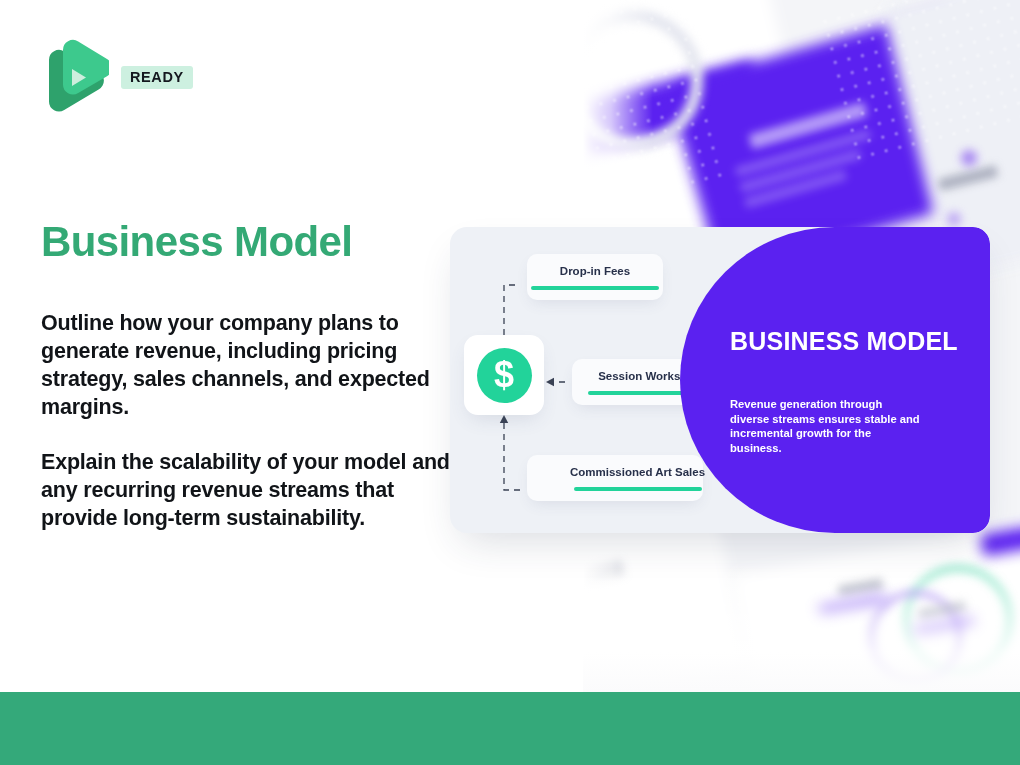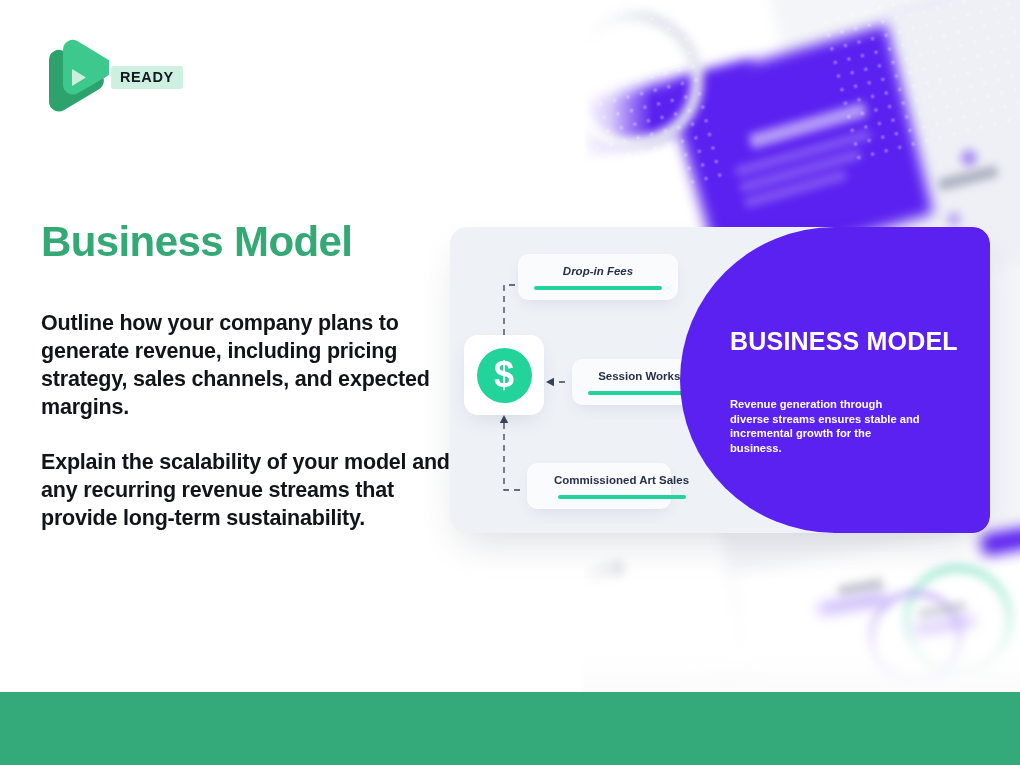--- a/index.html
+++ b/index.html
@@ -47,21 +47,21 @@
   
   #left-panel {
     position:absolute; left:0; top:0; width:583px; height:692px;
     background:#ffffff; z-index:5;
   }
 
   
   #brand { position:absolute; left:41px; top:38px; display:flex; align-items:center; }
   #logo-mark { position:relative; width:68px; height:78px; flex:none; }
   #logo-mark svg { display:block; }
-  #brand-text { margin-left:2px; }
+  #brand-text { margin-left:12px; }
   #ready-badge {
     display:inline-block; background:#CDF0E0; color:#14181f;
     font-size:14.5px; font-weight:700; letter-spacing:.6px;
     padding:3px 9px 4px; border-radius:3px;
   }
   #brand-name {
     display:block; margin-top:7px; font-size:26px; font-weight:700;
     color:#0d1015; letter-spacing:-.4px;
   }
 
@@ -132,25 +132,25 @@
     box-shadow:0 6px 16px -5px rgba(70,80,120,.14);
     display:flex; flex-direction:column; align-items:center;
     justify-content:center;
   }
   .node-label {
     font-size:11.5px; font-weight:700; color:#27304a; white-space:nowrap;
   }
   .node-bar {
     margin-top:9px; height:4px; border-radius:2px; background:#22D39A;
   }
-  #node-0 { left:68px; top:27px;  width:160px; height:46px;font-style:italic; }
+  #node-0 { left:77px; top:27px;  width:136px; height:46px; }
   #node-0 .node-bar { width:128px; }
   #node-1 { left:122px; top:132px; width:162px; height:46px; }
   #node-1 .node-bar { width:130px; }
-  #node-2 { left:77px; top:236px; width:144px; height:46px;padding-left:45px; }
+  #node-2 { left:77px; top:228px; width:176px; height:46px;padding-left:45px; }
   #node-2 .node-bar { width:128px; }
 </style>
 </head>
 <body>
 
 <div id="bg-layer">
 
   <div class="bgslide bg-white" style="left:-120px; top:-40px; width:330px; height:300px; transform:rotate(-14deg);"></div>
   <div class="bgslide bg-purple" style="left:-120px; top:95px; width:300px; height:52px; transform:rotate(-14deg); border-radius:4px;"></div>
 

